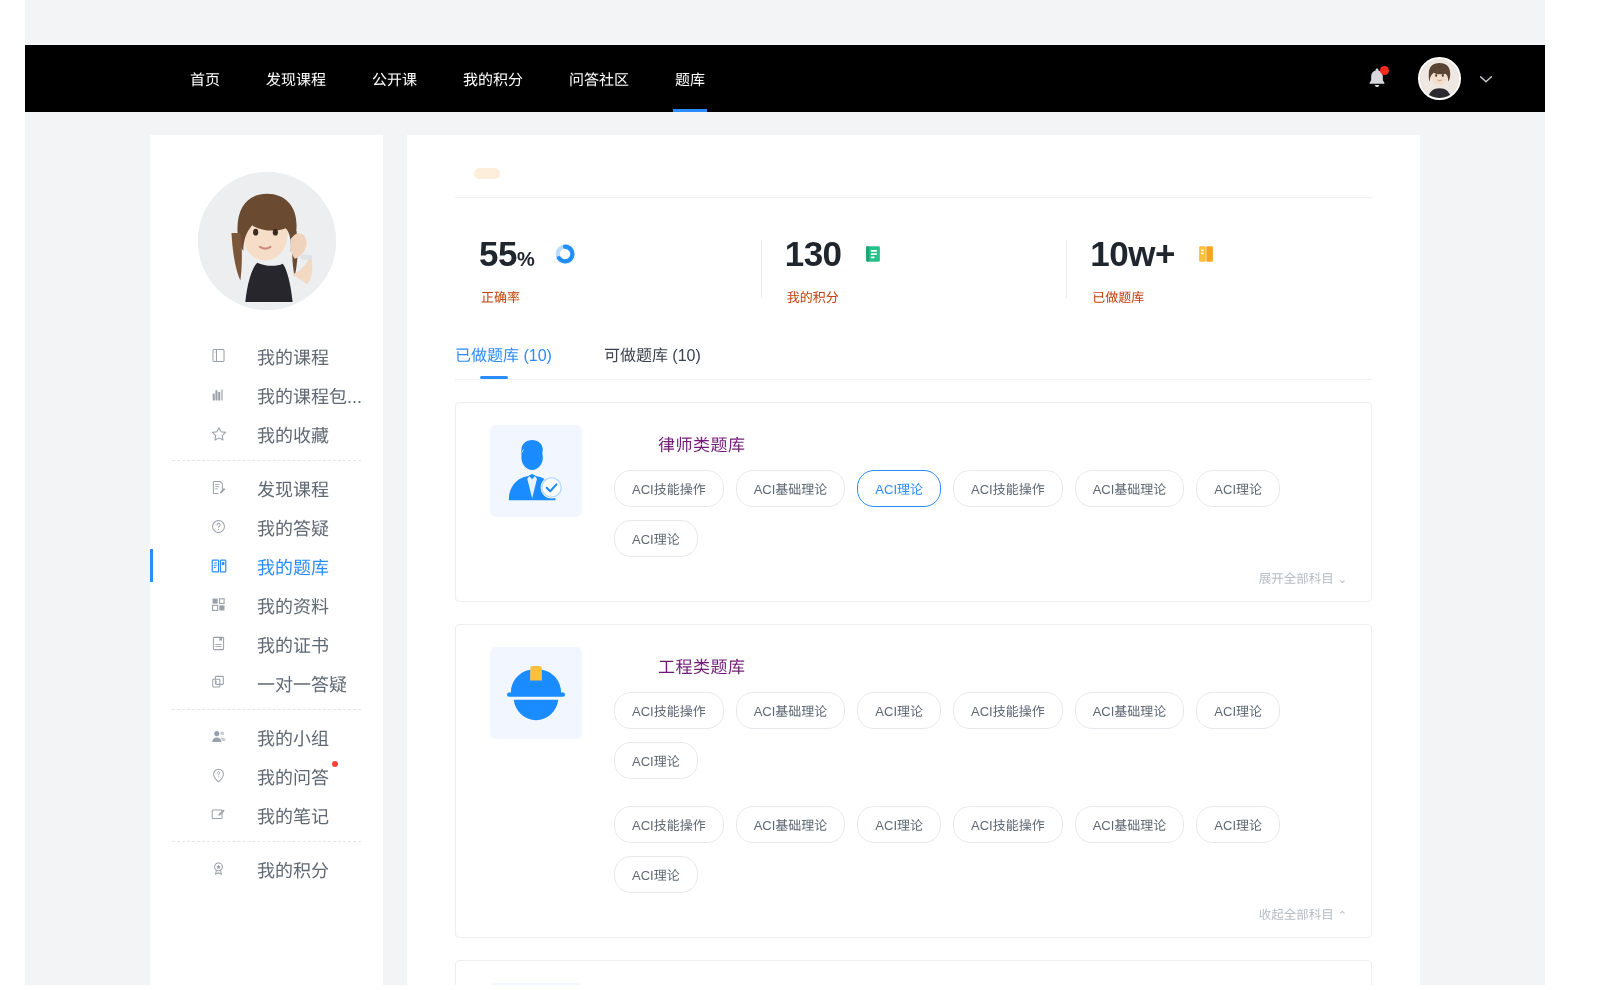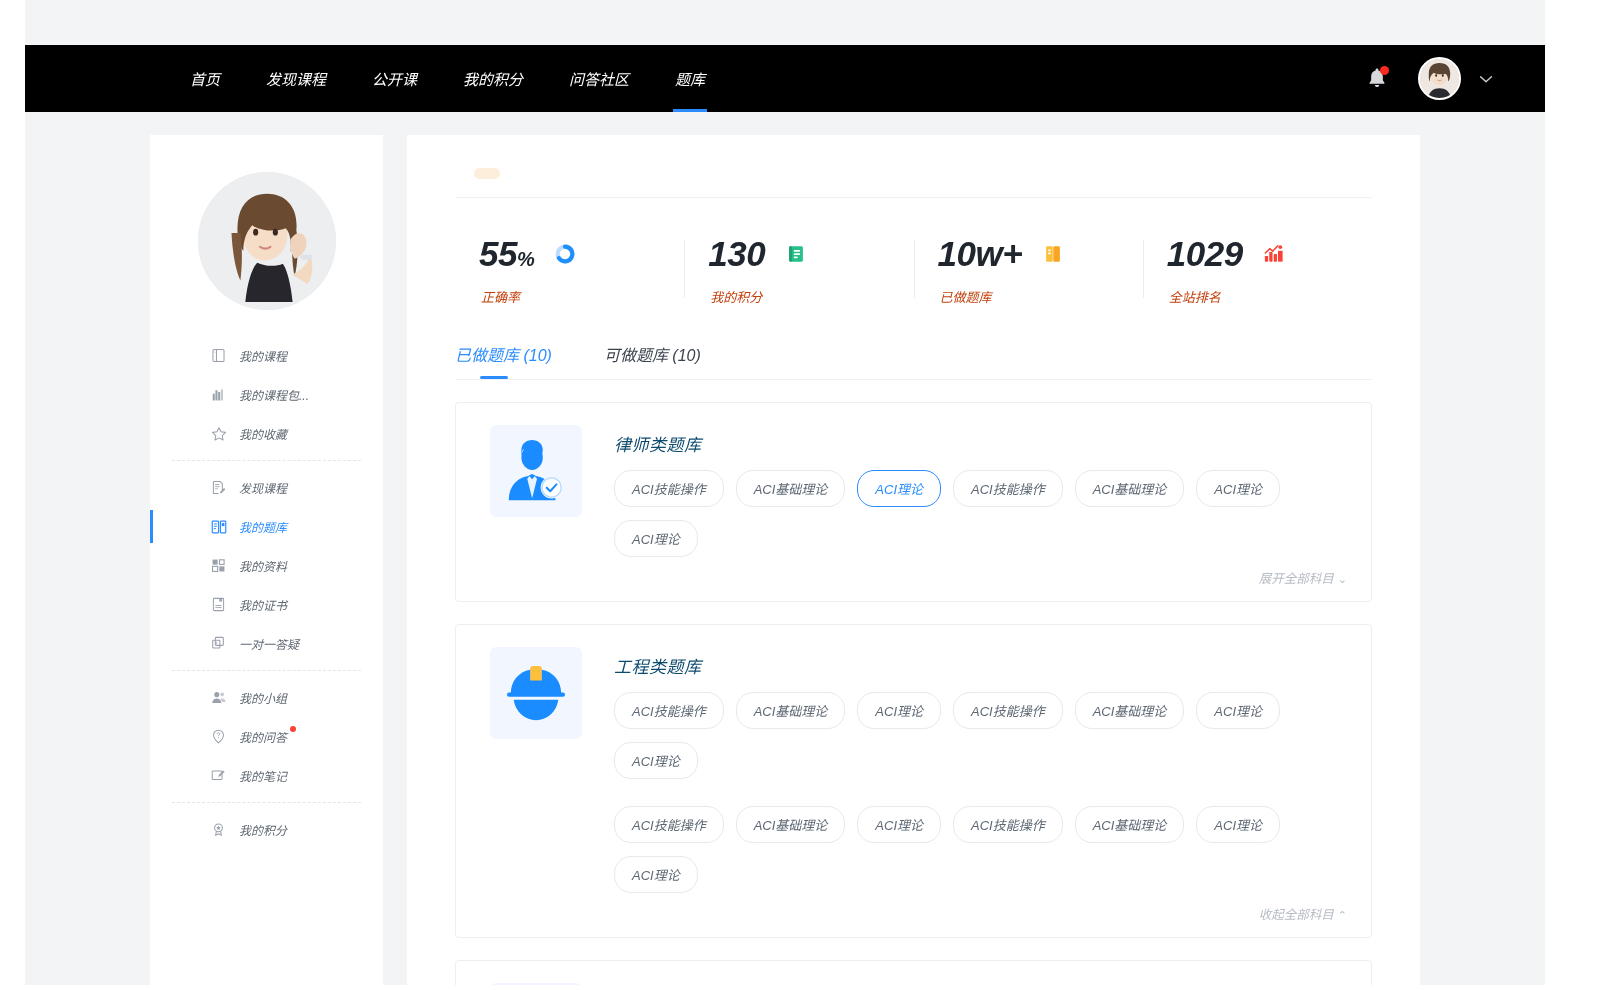--- a/index.html
+++ b/index.html
@@ -11,21 +11,20 @@
     overflow: hidden;
   }
 
   
   #page {
     position: absolute;
     left: 25px; top: 0px;
     width: 1520px; height: 985px;
     background: #f3f4f6;
     overflow: hidden;
-    font-style: italic;
   }
 
   
   #topnav {
     position: absolute; left: 0; top: 45px;
     width: 1520px; height: 67px;
     background: #000000;
     display: flex; align-items: center;
   }
   .logo {
@@ -94,21 +93,21 @@
     height: 39px; display: flex; align-items: center;
     cursor: pointer; position: relative;
     padding-left: 59px;
   }
   .menu-item .mi-icon {
     width: 19px; height: 19px;
     display: flex; align-items: center; justify-content: center;
     color: #9aa1ab; flex: none;
   }
   .menu-item .mi-label {
-    margin-left: 11px; font-size: 12px; color: #5f6873; white-space: nowrap;
+    margin-left: 29px; font-size: 18px; color: #5f6873; white-space: nowrap;
     position: relative;
   }
   .menu-item.active .mi-label { color: #2b8cff; }
   .menu-item.active .mi-icon { color: #2b8cff; }
   .menu-item.active::before {
     content:""; position:absolute; left: 0px; top: 3px;
     width: 3px; height: 33px; background: #2b8cff;
   }
   .red-dot {
     position: absolute; right: -9px; top: -2px;
@@ -173,21 +172,21 @@
     background: #fff; margin-bottom: 22px;
     padding: 22px 24px 14px 34px;
     display: flex;
   }
   .qicon {
     width: 92px; height: 92px; border-radius: 6px;
     background: #f2f7ff; flex: none;
     display: flex; align-items: center; justify-content: center;
   }
   .qbody { margin-left: 32px; flex: 1; min-width: 0; padding-top: 6px; }
-  .qtitle { font-size: 17px; color: #0c4a6e; letter-spacing: .5px; }
+  .qtitle { font-size: 17px; color: #701a75; letter-spacing: .5px; margin-left: 44px; }
   .tags { display: flex; flex-wrap: wrap; margin-top: 14px; }
   .tag {
     border: 1px solid #e6e9ed; border-radius: 17px;
     font-size: 13px; color: #5e6874;
     padding: 8px 17px; margin-right: 12px; margin-bottom: 13px;
     white-space: nowrap; cursor: pointer; background: #fff;
   }
   .tag.sel { border-color: #2b8cff; color: #2b8cff; }
   .qfoot { text-align: right; font-size: 12.5px; color: #b6bcc4; cursor: pointer; margin-top: -2px; }
   .qfoot .caret { margin-left: 4px; font-size: 11px; }
@@ -304,20 +303,30 @@
                   <path d="M4 3h8l2.5 2.5V13" fill="none" stroke="currentColor" stroke-width="1.2"></path>
                   <path d="M4 3v14h6" fill="none" stroke="currentColor" stroke-width="1.2"></path>
                   <line x1="6" y1="6.5" x2="11" y2="6.5" stroke="currentColor" stroke-width="1"></line>
                   <line x1="6" y1="9" x2="11" y2="9" stroke="currentColor" stroke-width="1"></line>
                   <line x1="6" y1="11.5" x2="9" y2="11.5" stroke="currentColor" stroke-width="1"></line>
                   <path d="M16.5 10.5l1.6 1.6-4.4 4.4-2.1.5.5-2.1z" fill="currentColor"></path>
                 </svg>
               </span>
               <span class="mi-label">发现课程</span>
             </div>
+            <div class="menu-item">
+              <span class="mi-icon">
+                <svg width="17" height="17" viewBox="0 0 20 20">
+                  <circle cx="10" cy="10" r="7" fill="none" stroke="currentColor" stroke-width="1.2"></circle>
+                  <path d="M8.2 8.1c.1-1.1.9-1.8 1.9-1.8 1.1 0 1.9.7 1.9 1.7 0 1.5-1.8 1.4-1.8 3" fill="none" stroke="currentColor" stroke-width="1.2" stroke-linecap="round"></path>
+                  <circle cx="10.1" cy="13.4" r=".8" fill="currentColor"></circle>
+                </svg>
+              </span>
+              <span class="mi-label">我的答疑</span>
+            </div>
             <div class="menu-item active">
               <span class="mi-icon">
                 <svg width="18" height="18" viewBox="0 0 20 20">
                   <rect x="2.5" y="3.5" width="7" height="13" rx=".8" fill="none" stroke="currentColor" stroke-width="1.3"></rect>
                   <line x1="4.3" y1="6.6" x2="7.7" y2="6.6" stroke="currentColor" stroke-width="1.1"></line>
                   <line x1="4.3" y1="9.2" x2="7.7" y2="9.2" stroke="currentColor" stroke-width="1.1"></line>
                   <line x1="4.3" y1="11.8" x2="6.6" y2="11.8" stroke="currentColor" stroke-width="1.1"></line>
                   <rect x="11.6" y="3.5" width="5.9" height="13" rx=".8" fill="none" stroke="currentColor" stroke-width="1.3"></rect>
                   <rect x="13.1" y="5.6" width="2.9" height="3.4" fill="currentColor"></rect>
                 </svg>
@@ -454,38 +463,20 @@
                     <rect x="4.5" y="3.5" width="7.2" height="17" rx="1.3" fill="#fcbf3b"></rect>
                     <rect x="12.3" y="3.5" width="7.2" height="17" rx="1.3" fill="#f7a522"></rect>
                     <rect x="6.5" y="7" width="3.2" height="1.9" rx=".9" fill="#fff"></rect>
                     <rect x="6.5" y="10.4" width="3.2" height="1.9" rx=".9" fill="#fff"></rect>
                   </svg>
                 </span>
               </div>
             </div>
             <div class="stat-label">已做题库</div>
           </div>
-          <div class="stat">
-            <div class="stat-row">
-              <div class="stat-num"><span>1029</span><span class="pct"></span></div>
-              <div class="stat-ico">
-                <span class="">
-                  <svg width="23" height="23" viewBox="0 0 24 24">
-                    <rect x="3" y="14.5" width="3.4" height="6" rx=".7" fill="#fb4136"></rect>
-                    <rect x="7.6" y="10.5" width="3.4" height="10" rx=".7" fill="#fb4136"></rect>
-                    <rect x="12.2" y="12.5" width="3.4" height="8" rx=".7" fill="#fb4136"></rect>
-                    <path d="M3.5 11.5L8 7l3.2 2.6L16.5 4" fill="none" stroke="#fb4136" stroke-width="1.6" stroke-linecap="round" stroke-linejoin="round"></path>
-                    <circle cx="19.1" cy="5.4" r="1.9" fill="#fb4136"></circle>
-                    <path d="M16.7 9.2h4.8v11.3h-4.8z" fill="#fb4136"></path>
-                  </svg>
-                </span>
-              </div>
-            </div>
-            <div class="stat-label">全站排名</div>
-          </div>
         </div>
 
       <div class="tabs" id="tabsRow">
           <div class="tab active">已做题库 (10)</div>
           <div class="tab">可做题库 (10)</div>
         </div>
       <div class="tabs-rule"></div>
 
       <div class="cards" id="cardList">
           <div class="qcard">

